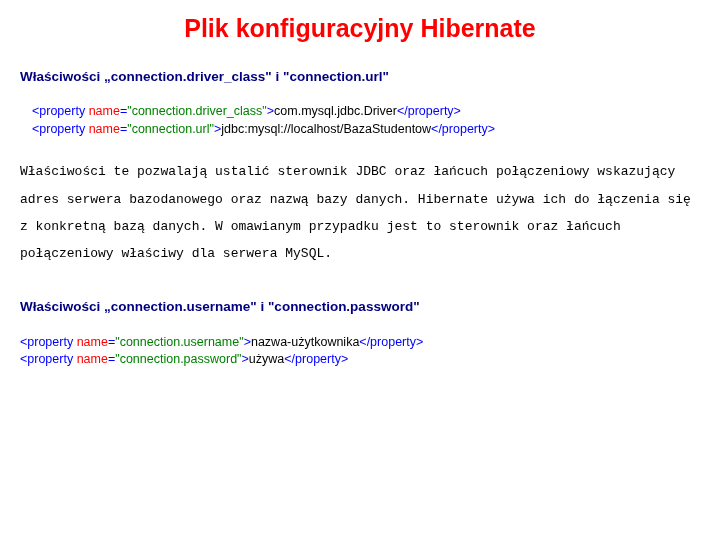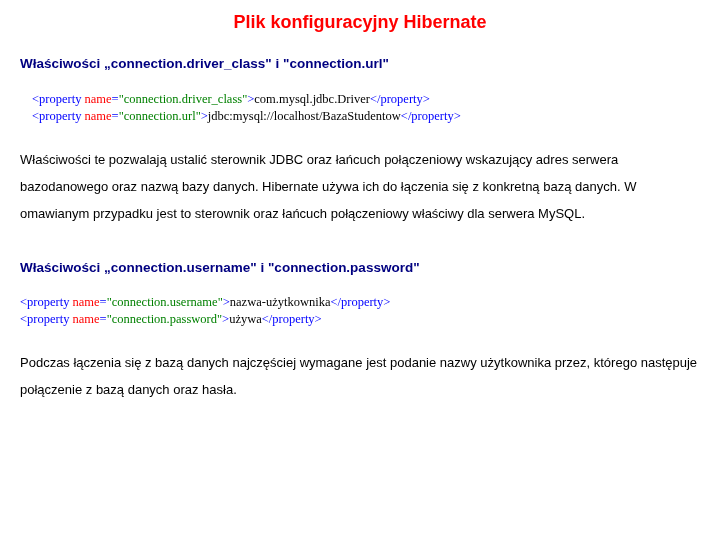--- a/index.html
+++ b/index.html
@@ -12,45 +12,46 @@
     color: #000;
     font-size: 13px;
     line-height: 1.8;
     box-sizing: border-box;
   }
   .page {
     padding: 4px 20px 20px 20px;
   }
   .title {
     color: #ff0000;
-    font-size: 18px;
+    font-size: 25px;
     font-weight: bold;
     text-align: center;
     margin: 2px 0 14px 0;
   }
   .subheading {
     color: #000080;
     font-weight: bold;
     font-size: 13.5px;
     margin: 6px 0 14px 0;
   }
   .codeblock {
-    font-family: Liberation Serif, serif;
+    font-family: Liberation Sans, sans-serif;
     font-size: 12.5px;
     white-space: pre;
     margin: 6px 0 20px 12px;
     line-height: 1.4;
   }
   .tagc   { color: #0000ff; }
   .attrc  { color: #ff0000; }
   .valc   { color: #008000; }
   .textc  { color: #000000; }
   .para {
     margin: 0 0 28px 0;
     line-height: 2.1;
+    font-family: Liberation Mono, monospace;
   }
 </style>
 </head>
 <body>
 
 <div class="page">
 
   <div class="title">Plik konfiguracyjny Hibernate</div>
 
   <div class="subheading">Właściwości „connection.driver_class" i "connection.url"</div>
@@ -58,15 +59,14 @@
   <div class="codeblock"><span class="tagc">&lt;property </span><span class="attrc">name</span><span class="tagc">=</span><span class="valc">"connection.driver_class"</span><span class="tagc">&gt;</span><span class="textc">com.mysql.jdbc.Driver</span><span class="tagc">&lt;/property&gt;</span>
 <span class="tagc">&lt;property </span><span class="attrc">name</span><span class="tagc">=</span><span class="valc">"connection.url"</span><span class="tagc">&gt;</span><span class="textc">jdbc:mysql://localhost/BazaStudentow</span><span class="tagc">&lt;/property&gt;</span></div>
 
   <div class="para">Właściwości te pozwalają ustalić sterownik JDBC oraz łańcuch połączeniowy wskazujący adres serwera bazodanowego oraz nazwą bazy danych. Hibernate używa ich do łączenia się z konkretną bazą danych. W omawianym przypadku jest to sterownik oraz łańcuch połączeniowy właściwy dla serwera MySQL.</div>
 
   <div class="subheading">Właściwości „connection.username" i "connection.password"</div>
 
   <div class="codeblock" style="margin-left:0;"><span class="tagc">&lt;property </span><span class="attrc">name</span><span class="tagc">=</span><span class="valc">"connection.username"</span><span class="tagc">&gt;</span><span class="textc">nazwa-użytkownika</span><span class="tagc">&lt;/property&gt;</span>
 <span class="tagc">&lt;property </span><span class="attrc">name</span><span class="tagc">=</span><span class="valc">"connection.password"</span><span class="tagc">&gt;</span><span class="textc">używa</span><span class="tagc">&lt;/property&gt;</span></div>
 
-  <div class="para">Podczas łączenia się z bazą danych najczęściej wymagane jest podanie nazwy użytkownika przez, którego następuje połączenie z bazą danych oraz hasła.</div>
 
 </div>
 
 </body></html>

